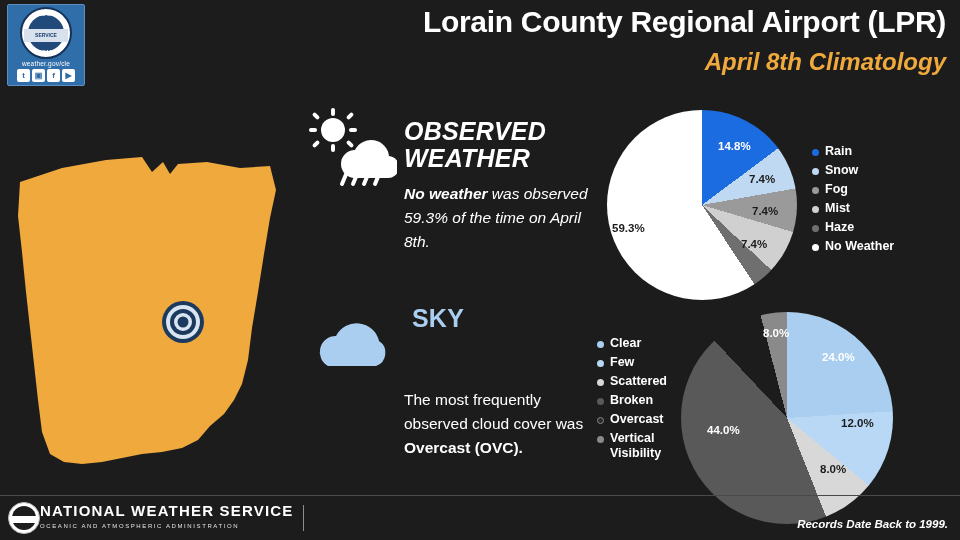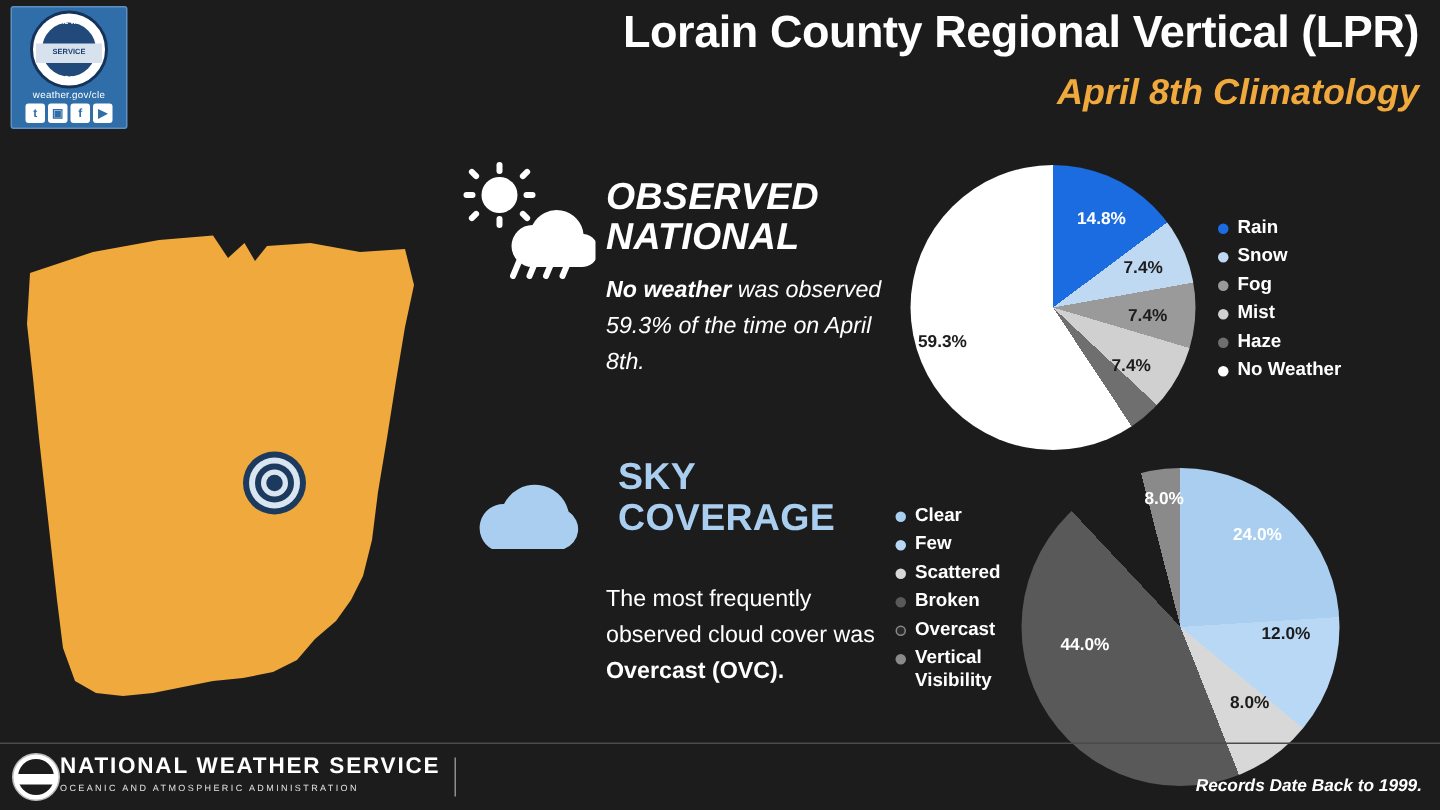--- a/index.html
+++ b/index.html
@@ -264,21 +264,21 @@
     position: absolute;
     right: 12px; bottom: 10px;
     font-size: 11.5px;
     font-weight: bold;
     font-style: italic;
   }
 </style>
 </head>
 <body>
 
-<div id="header-title">Lorain County Regional Vertical (LPR)</div>
+<div id="header-title">Lorain County Regional Airport (LPR)</div>
 <div id="header-subtitle">April 8th Climatology</div>
 
 <div id="nws-logo-box">
   <div id="nws-seal">
     <div class="inner"></div>
     <div class="band"></div>
     <div class="txt-top">NATIONAL WEATHER</div>
     <div class="band-label">SERVICE</div>
     <div class="txt-bot">NOAA</div>
   </div>
@@ -325,37 +325,36 @@
       <rect x="43" y="32" width="4" height="8" rx="2" transform="rotate(-45 45 36)"></rect>
       <path d="M36 56 a14 14 0 0 1 14-14 a18 18 0 0 1 34 6 a11 11 0 0 1 -2 22 H50 a14 14 0 0 1 -14-14 Z"></path>
       <path d="M42 64 l-5 12 M53 64 l-5 12 M64 64 l-5 12 M75 64 l-5 12" stroke="#ffffff" stroke-width="4" stroke-linecap="round"></path>
     </g>
   </svg>
 </div>
 
 <div id="observed-text">
   <div class="sec-title" id="observed-title">
     <div>OBSERVED</div>
-    <div>NATIONAL</div>
+    <div>WEATHER</div>
   </div>
   <div class="sec-body">
     <b>No weather</b><span> was observed 59.3% of the time on April 8th.</span>
   </div>
 </div>
 
 <div id="sky-icon">
   <svg width="92" height="64" viewBox="0 0 92 64">
     <path fill="#a9cef0" d="M16 54 a16 16 0 0 1 8 -30 a23 23 0 0 1 43 5 a14 14 0 0 1 -3 25 Z"></path>
   </svg>
 </div>
 
 <div id="sky-text-head">
   <div class="sec-title" id="sky-title">
     <div>SKY</div>
-    <div>COVERAGE</div>
   </div>
 </div>
 <div id="sky-text-body" class="sec-body">
   <span>The most frequently observed cloud cover was </span><b>Overcast (OVC).</b>
 </div>
 
 <div id="pie-observed" class="pie" style="background: conic-gradient(rgb(27, 108, 224) 0deg, rgb(27, 108, 224) 53.28deg, rgb(191, 217, 242) 53.28deg, rgb(191, 217, 242) 79.92deg, rgb(154, 154, 154) 79.92deg, rgb(154, 154, 154) 106.56deg, rgb(208, 208, 208) 106.56deg, rgb(208, 208, 208) 133.2deg, rgb(111, 111, 111) 133.2deg, rgb(111, 111, 111) 146.52deg, rgb(255, 255, 255) 146.52deg, rgb(255, 255, 255) 360deg);"></div>
 <div class="pie-label lbl-light" style="left:718px; top:140px;">14.8%</div>
 <div class="pie-label lbl-dark" style="left:749px; top:173px;">7.4%</div>
 <div class="pie-label lbl-dark" style="left:752px; top:205px;">7.4%</div>

